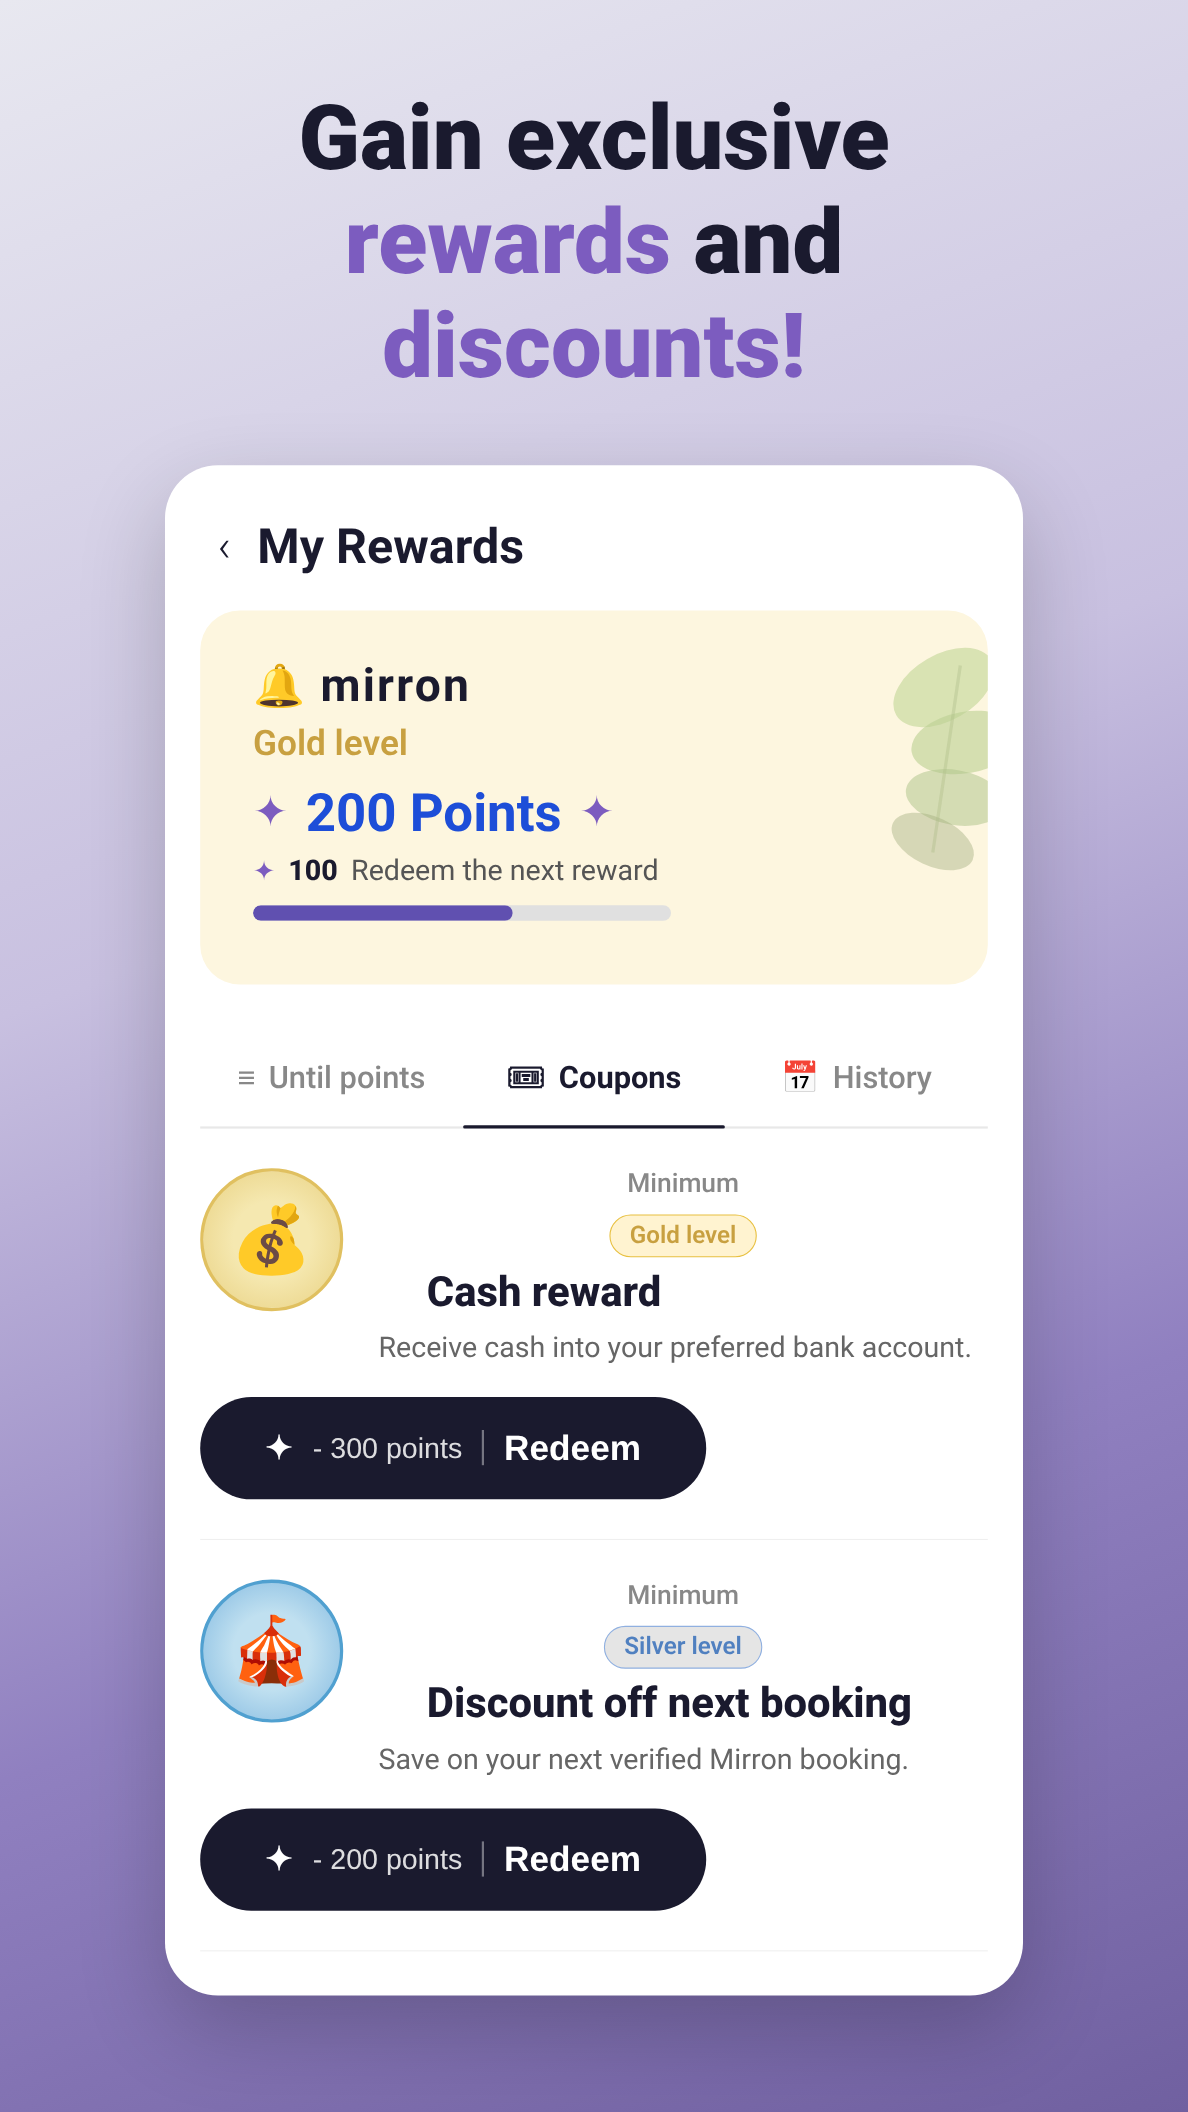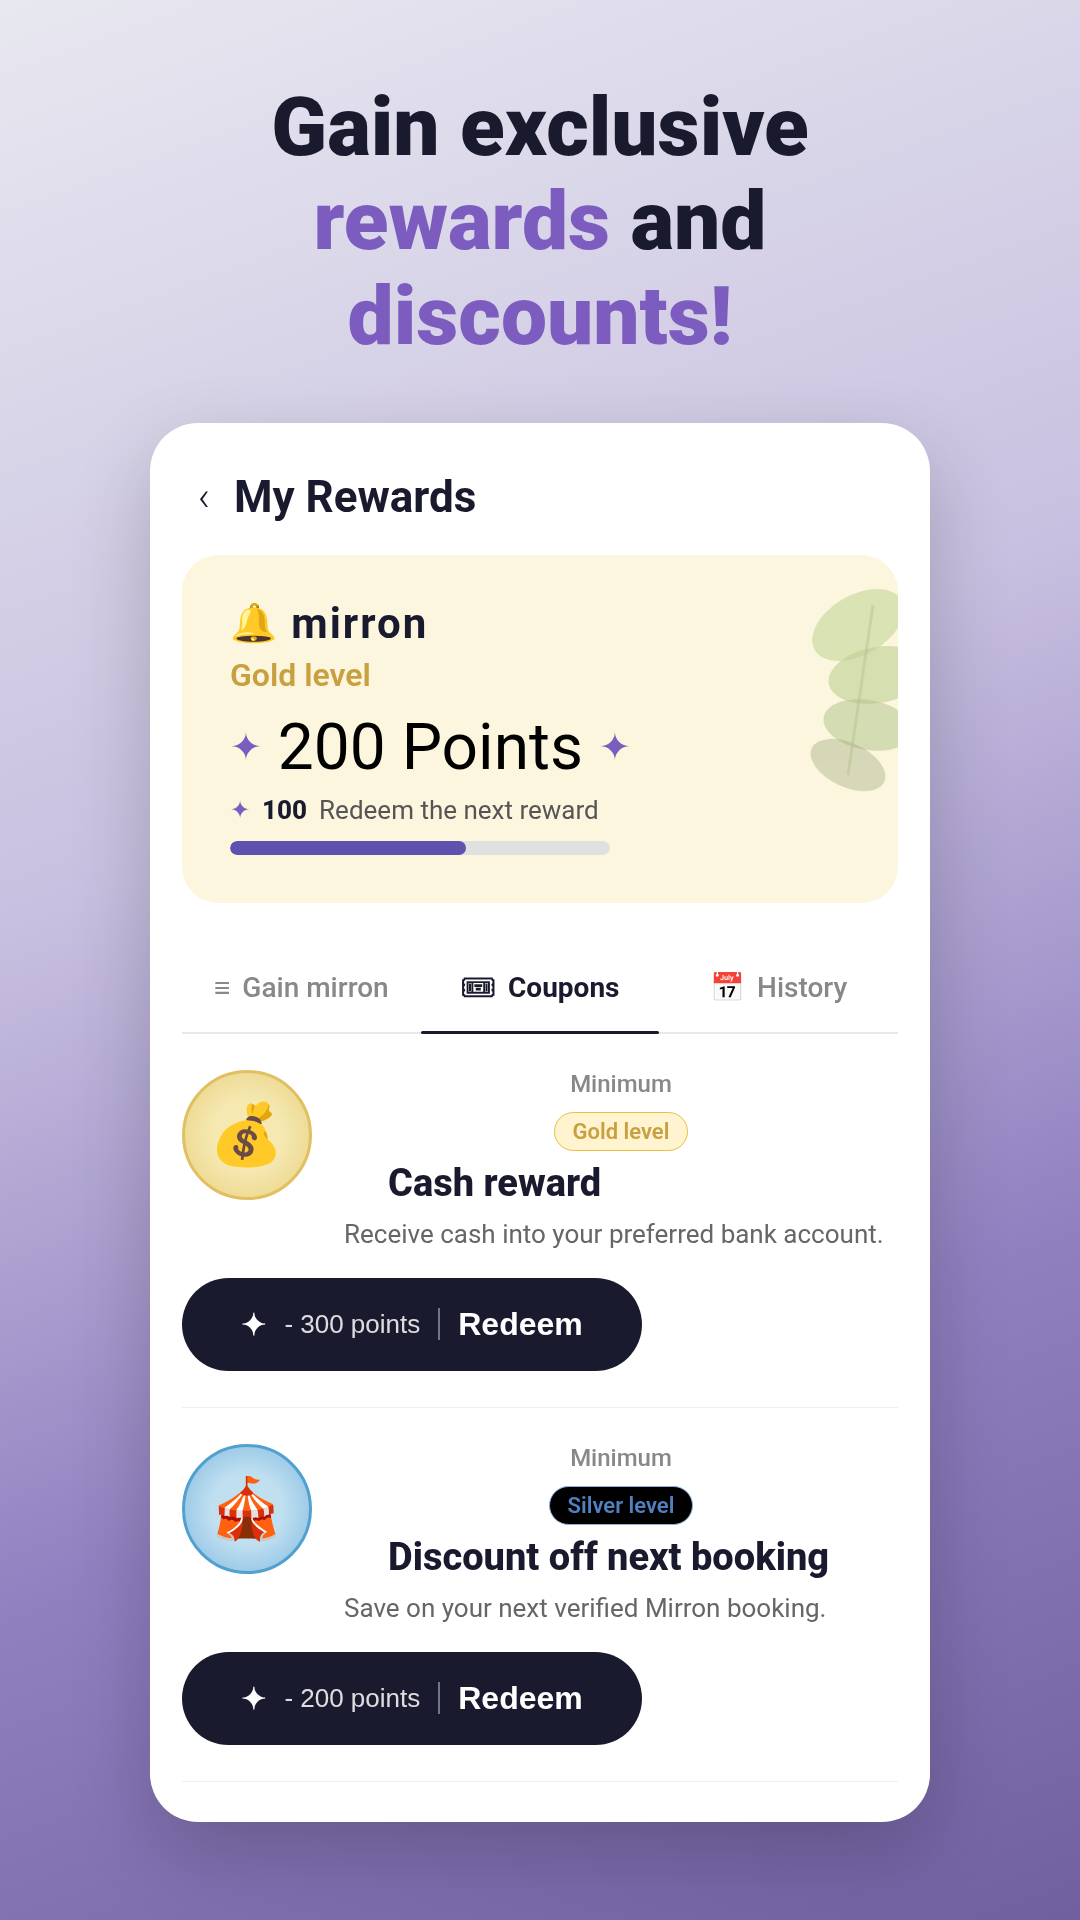--- a/index.html
+++ b/index.html
@@ -105,23 +105,23 @@
       gap: 16px;
       margin-bottom: 10px;
     }
 
     .sparkle {
       color: #7c5cbf;
       font-size: 38px;
     }
 
     .points-value {
-      font-size: 64px;
-      font-weight: 400;
-      color: #000000;
+      font-size: 48px;
+      font-weight: 700;
+      color: #1d4ed8;
     }
 
     .available-label {
       font-size: 32px;
       color: #7c5cbf;
       font-weight: 500;
       margin-bottom: 24px;
     }
 
     .next-reward-row {
@@ -265,21 +265,21 @@
       font-weight: 600;
     }
 
     .level-badge.gold {
       background: #fff3d0;
       color: #c8a040;
       border: 1.5px solid #e8c040;
     }
 
     .level-badge.silver {
-      background: #000000;
+      background: #e5e5e5;
       color: #5080c0;
       border: 1.5px solid #90b0e0;
     }
 
     .coupon-title {
       font-size: 38px;
       font-weight: 800;
       color: #1a1a2e;
       margin-bottom: 10px;
       margin-left: 44px;
@@ -383,21 +383,21 @@
     </div>
 
     <div class="progress-bar-track">
       <div class="progress-bar-fill" style="width: 62%"></div>
     </div>
   </div>
 
   <div class="tabs">
     <div class="tab">
       <span class="tab-icon">≡</span>
-      <span>Gain mirron</span>
+      <span>Until points</span>
     </div>
     <div class="tab active">
       <span class="tab-icon">🎟</span>
       <span>Coupons</span>
     </div>
     <div class="tab">
       <span class="tab-icon">📅</span>
       <span>History</span>
     </div>
   </div>

